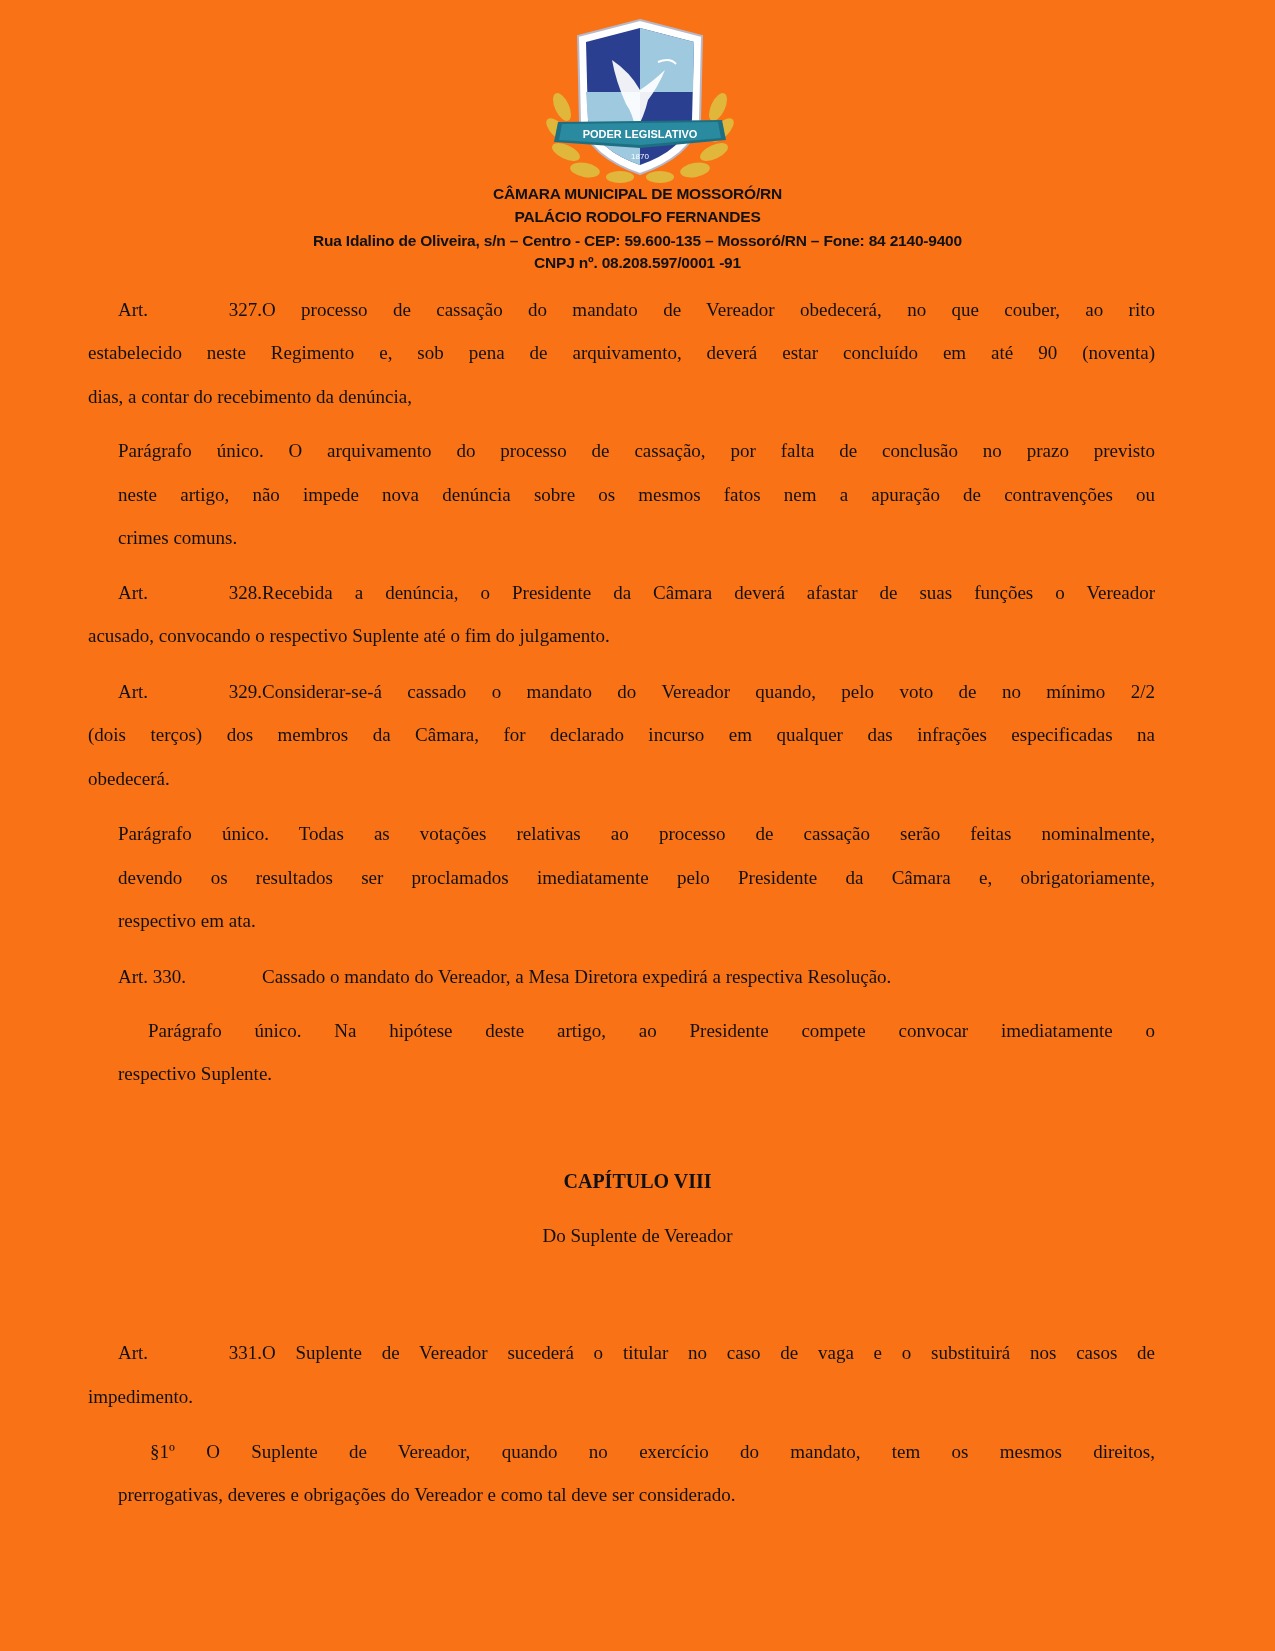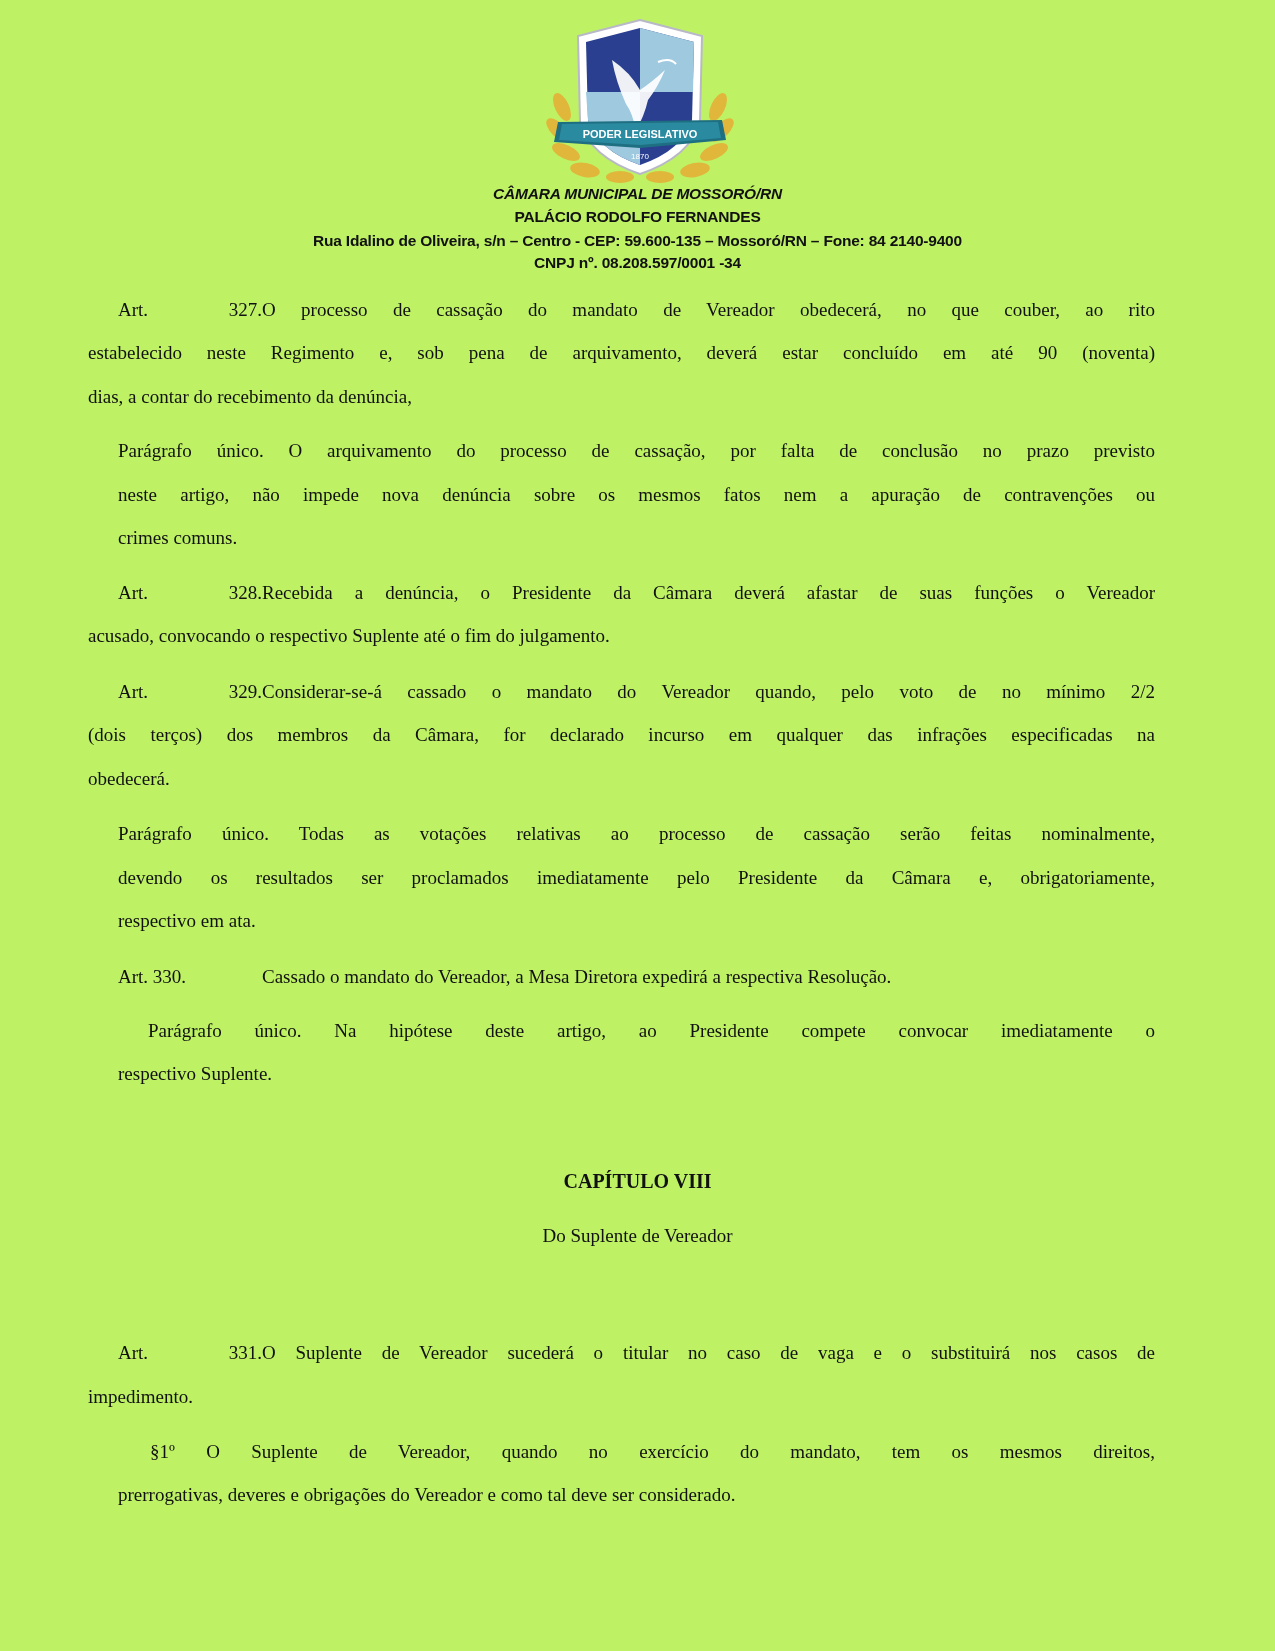--- a/index.html
+++ b/index.html
@@ -1,24 +1,24 @@
 <!DOCTYPE html>
 <html><head>
   <meta charset="utf-8">
   <style>
     html, body { margin: 0; padding: 0; background: #ffffff; }
     body { width: 1275px; height: 1651px; position: relative; overflow: hidden; }
-    .page { position: absolute; left: 0; top: 0; width: 1275px; height: 1651px; background: #bef264; }
+    .page { position: absolute; left: 0; top: 0; width: 1275px; height: 1651px; background: #f97316; }
 
     
     .logo { position: absolute; left: 540px; top: 12px; width: 200px; height: 172px; }
     .hdr { position: absolute; left: 0; width: 1275px; text-align: center;
            font-family: "Liberation Sans", "DejaVu Sans", sans-serif; font-weight: bold;
            font-size: 15.5px; color: #111; letter-spacing: -0.2px; line-height: 20px; }
-    .hdr.l1 { top: 184px; font-style: italic; }
+    .hdr.l1 { top: 184px; }
     .hdr.l2 { top: 207px; }
     .hdr.l3 { top: 231px; }
     .hdr.l4 { top: 253px; }
 
     
     .txt { position: absolute; font-family: "Liberation Serif", "DejaVu Serif", serif;
            font-size: 19px; color: #111; line-height: 43.5px; text-align: justify; }
     .txt .line { display: block; height: 43.5px; white-space: nowrap; }
     .just { text-align: justify; text-align-last: justify; }
     .last { text-align: left; }
@@ -62,21 +62,21 @@
       <path d="M18 110 L182 108 L186 128 L100 136 L14 130 Z" fill="#1f6f82"></path>
       <path d="M22 112 L178 110 L181 126 L100 133 L19 128 Z" fill="#2a8aa0"></path>
       <text x="100" y="126" text-anchor="middle" font-family="Liberation Sans, sans-serif" font-size="11" font-weight="bold" fill="#ffffff">PODER LEGISLATIVO</text>
       <text x="100" y="147" text-anchor="middle" font-family="Liberation Sans, sans-serif" font-size="8" fill="#ffffff">1870</text>
     </svg>
   </div>
 
   <div class="hdr l1">CÂMARA MUNICIPAL DE MOSSORÓ/RN</div>
   <div class="hdr l2">PALÁCIO RODOLFO FERNANDES</div>
   <div class="hdr l3">Rua Idalino de Oliveira, s/n – Centro - CEP: 59.600-135 – Mossoró/RN – Fone: 84 2140-9400</div>
-  <div class="hdr l4">CNPJ nº.  08.208.597/0001 -34</div>
+  <div class="hdr l4">CNPJ nº.  08.208.597/0001 -91</div>
 
   <div class="txt" style="left:118px; top:288px; width:1037px;">
     <div class="line just"><span class="art-num">Art. 327.</span><span>O processo de cassação do mandato de Vereador obedecerá, no que couber, ao rito</span></div>
   </div>
   <div class="txt" style="left:88px; top:331px; width:1067px;">
     <div class="line just">estabelecido neste Regimento e, sob pena de arquivamento, deverá estar concluído em até 90 (noventa)</div>
     <div class="line last">dias, a contar do recebimento da denúncia,</div>
   </div>
   <div class="txt" style="left:118px; top:429px; width:1037px;">
     <div class="line just">Parágrafo único. O arquivamento do processo de cassação, por falta de conclusão no prazo previsto</div>

